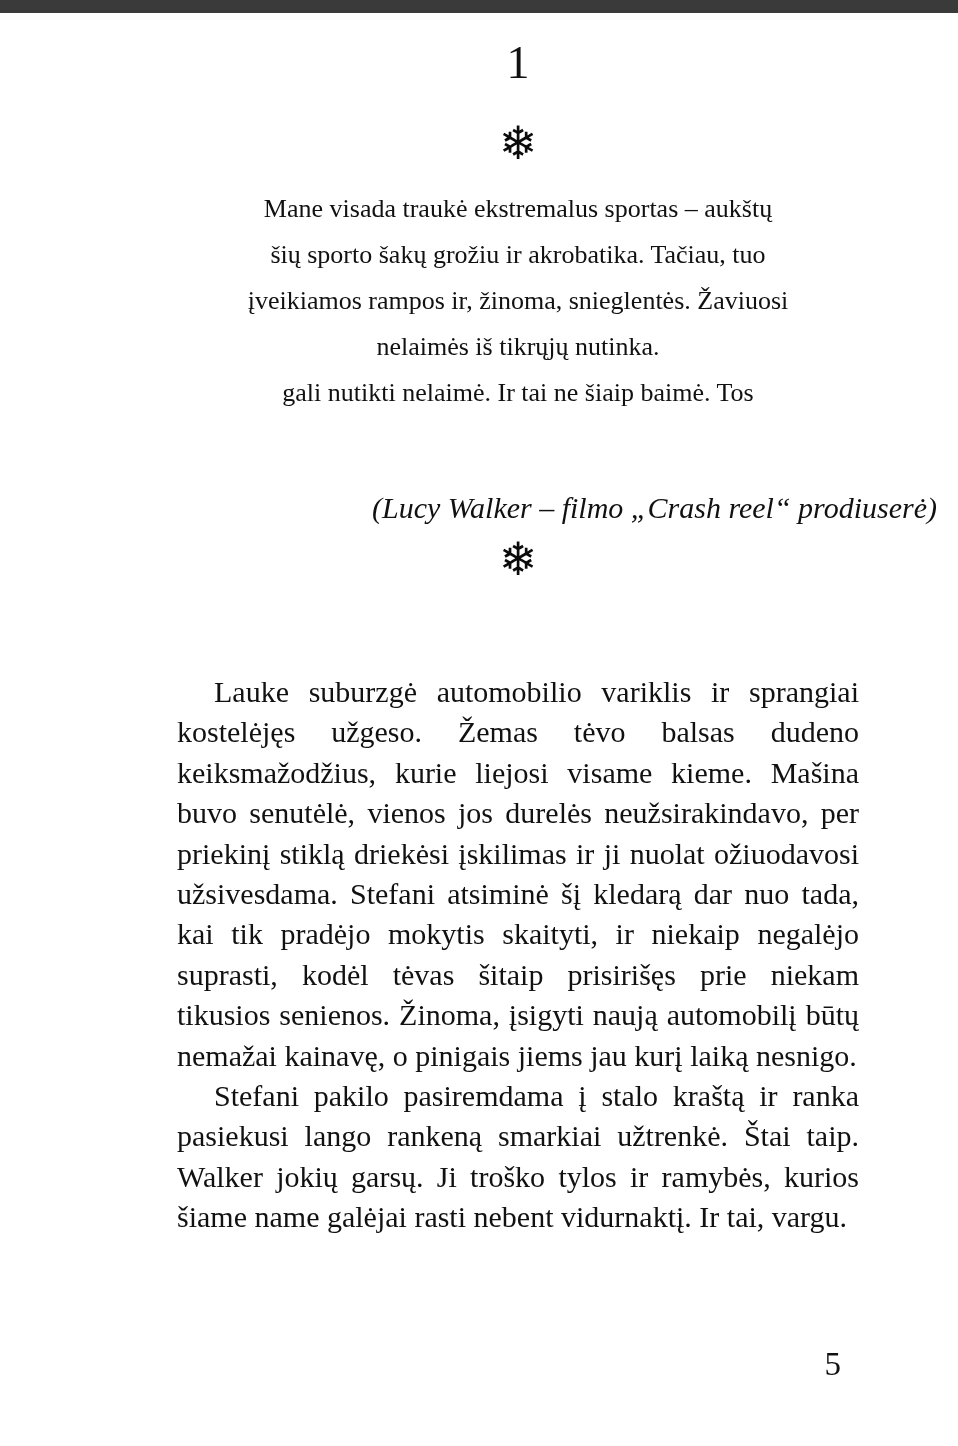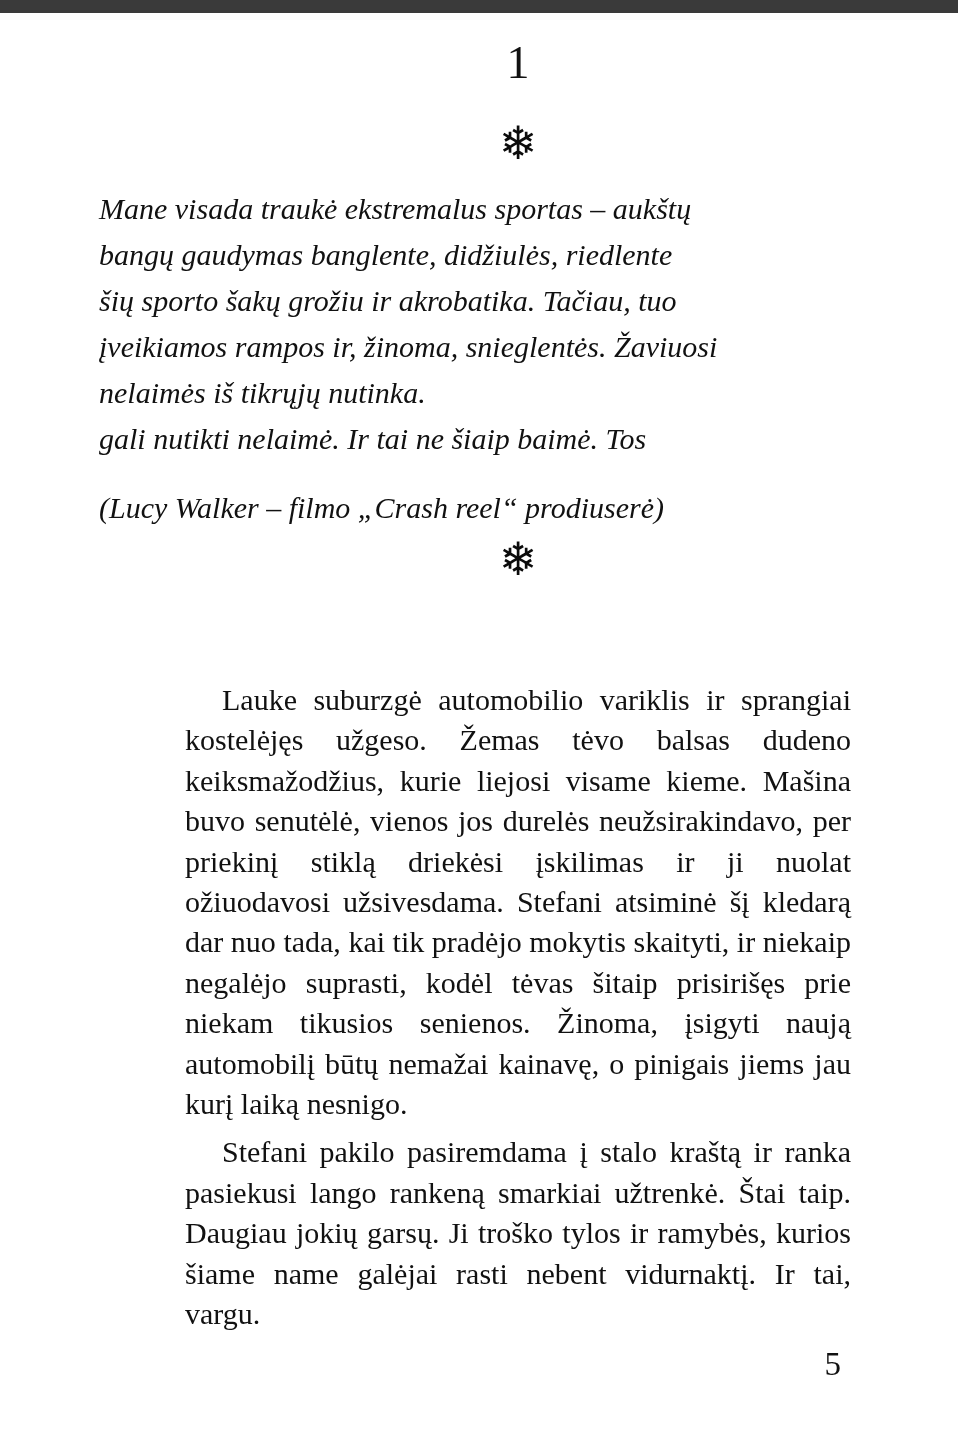--- a/index.html
+++ b/index.html
@@ -49,49 +49,48 @@
     line-height: 1;
     color: #0b0b0b;
   }
   .ornament-top { top: 120px; }
   .ornament-bottom { top: 536px; }
   .epigraph {
     position: absolute;
     top: 186px;
     left: 99px;
     width: 838px;
-    text-align: left;
-    font-style: italic;
-    font-size: 30px;
+    text-align: center;
+    font-size: 26px;
     line-height: 46px;
   }
   .epigraph-line {
     display: block;
   }
   .epigraph-attribution {
     position: absolute;
     top: 486px;
     left: 99px;
     width: 838px;
-    text-align: left;
+    text-align: right;
     font-style: italic;
     font-size: 30px;
     line-height: 44px;
   }
   .body-text {
     position: absolute;
     top: 672px;
     left: 177px;
     width: 682px;
     font-size: 30px;
     line-height: 40.4px;
     text-align: justify;
   }
   .body-text p {
-    margin: 8px;
+    margin: 0;
     text-indent: 37px;
   }
   .page-number {
     position: absolute;
     top: 1344px;
     left: 177px;
     width: 682px;
     padding-right: 18px;
     box-sizing: border-box;
     text-align: right;
@@ -105,31 +104,30 @@
 <div class="page">
 
   <div class="top-bar"></div>
 
   <h1 class="chapter-number">1</h1>
 
   <div class="ornament ornament-top">❄</div>
 
   <div class="epigraph">
     <span class="epigraph-line">Mane visada traukė ekstremalus sportas – aukštų</span>
-    <span class="epigraph-line">bangų gaudymas banglente, didžiulės, riedlente</span>
     <span class="epigraph-line">šių sporto šakų grožiu ir akrobatika. Tačiau, tuo</span>
     <span class="epigraph-line">įveikiamos rampos ir, žinoma, snieglentės. Žaviuosi</span>
     <span class="epigraph-line">nelaimės iš tikrųjų nutinka.</span>
     <span class="epigraph-line">gali nutikti nelaimė. Ir tai ne šiaip baimė. Tos</span>
   </div>
 
   <div class="epigraph-attribution">(Lucy Walker – filmo „Crash reel“ prodiuserė)</div>
 
   <div class="ornament ornament-bottom">❄</div>
 
   <div class="body-text">
     <p>Lauke suburzgė automobilio variklis ir sprangiai kostelėjęs užgeso. Žemas tėvo balsas dudeno keiksmažodžius, kurie liejosi visame kieme. Mašina buvo senutėlė, vienos jos durelės neužsirakindavo, per priekinį stiklą driekėsi įskilimas ir ji nuolat ožiuodavosi užsivesdama. Stefani atsiminė šį kledarą dar nuo tada, kai tik pradėjo mokytis skaityti, ir niekaip negalėjo suprasti, kodėl tėvas šitaip prisirišęs prie niekam tikusios senienos. Žinoma, įsigyti naują automobilį būtų nemažai kainavę, o pinigais jiems jau kurį laiką nesnigo.</p>
-    <p>Stefani pakilo pasiremdama į stalo kraštą ir ranka pasiekusi lango rankeną smarkiai užtrenkė. Štai taip. Daugiau jokių garsų. Ji troško tylos ir ramybės, kurios šiame name galėjai rasti nebent vidurnaktį. Ir tai, vargu.</p>
+    <p>Stefani pakilo pasiremdama į stalo kraštą ir ranka pasiekusi lango rankeną smarkiai užtrenkė. Štai taip. Walker jokių garsų. Ji troško tylos ir ramybės, kurios šiame name galėjai rasti nebent vidurnaktį. Ir tai, vargu.</p>
   </div>
 
   <div class="page-number">5</div>
 
 </div>
 
 </body></html>

